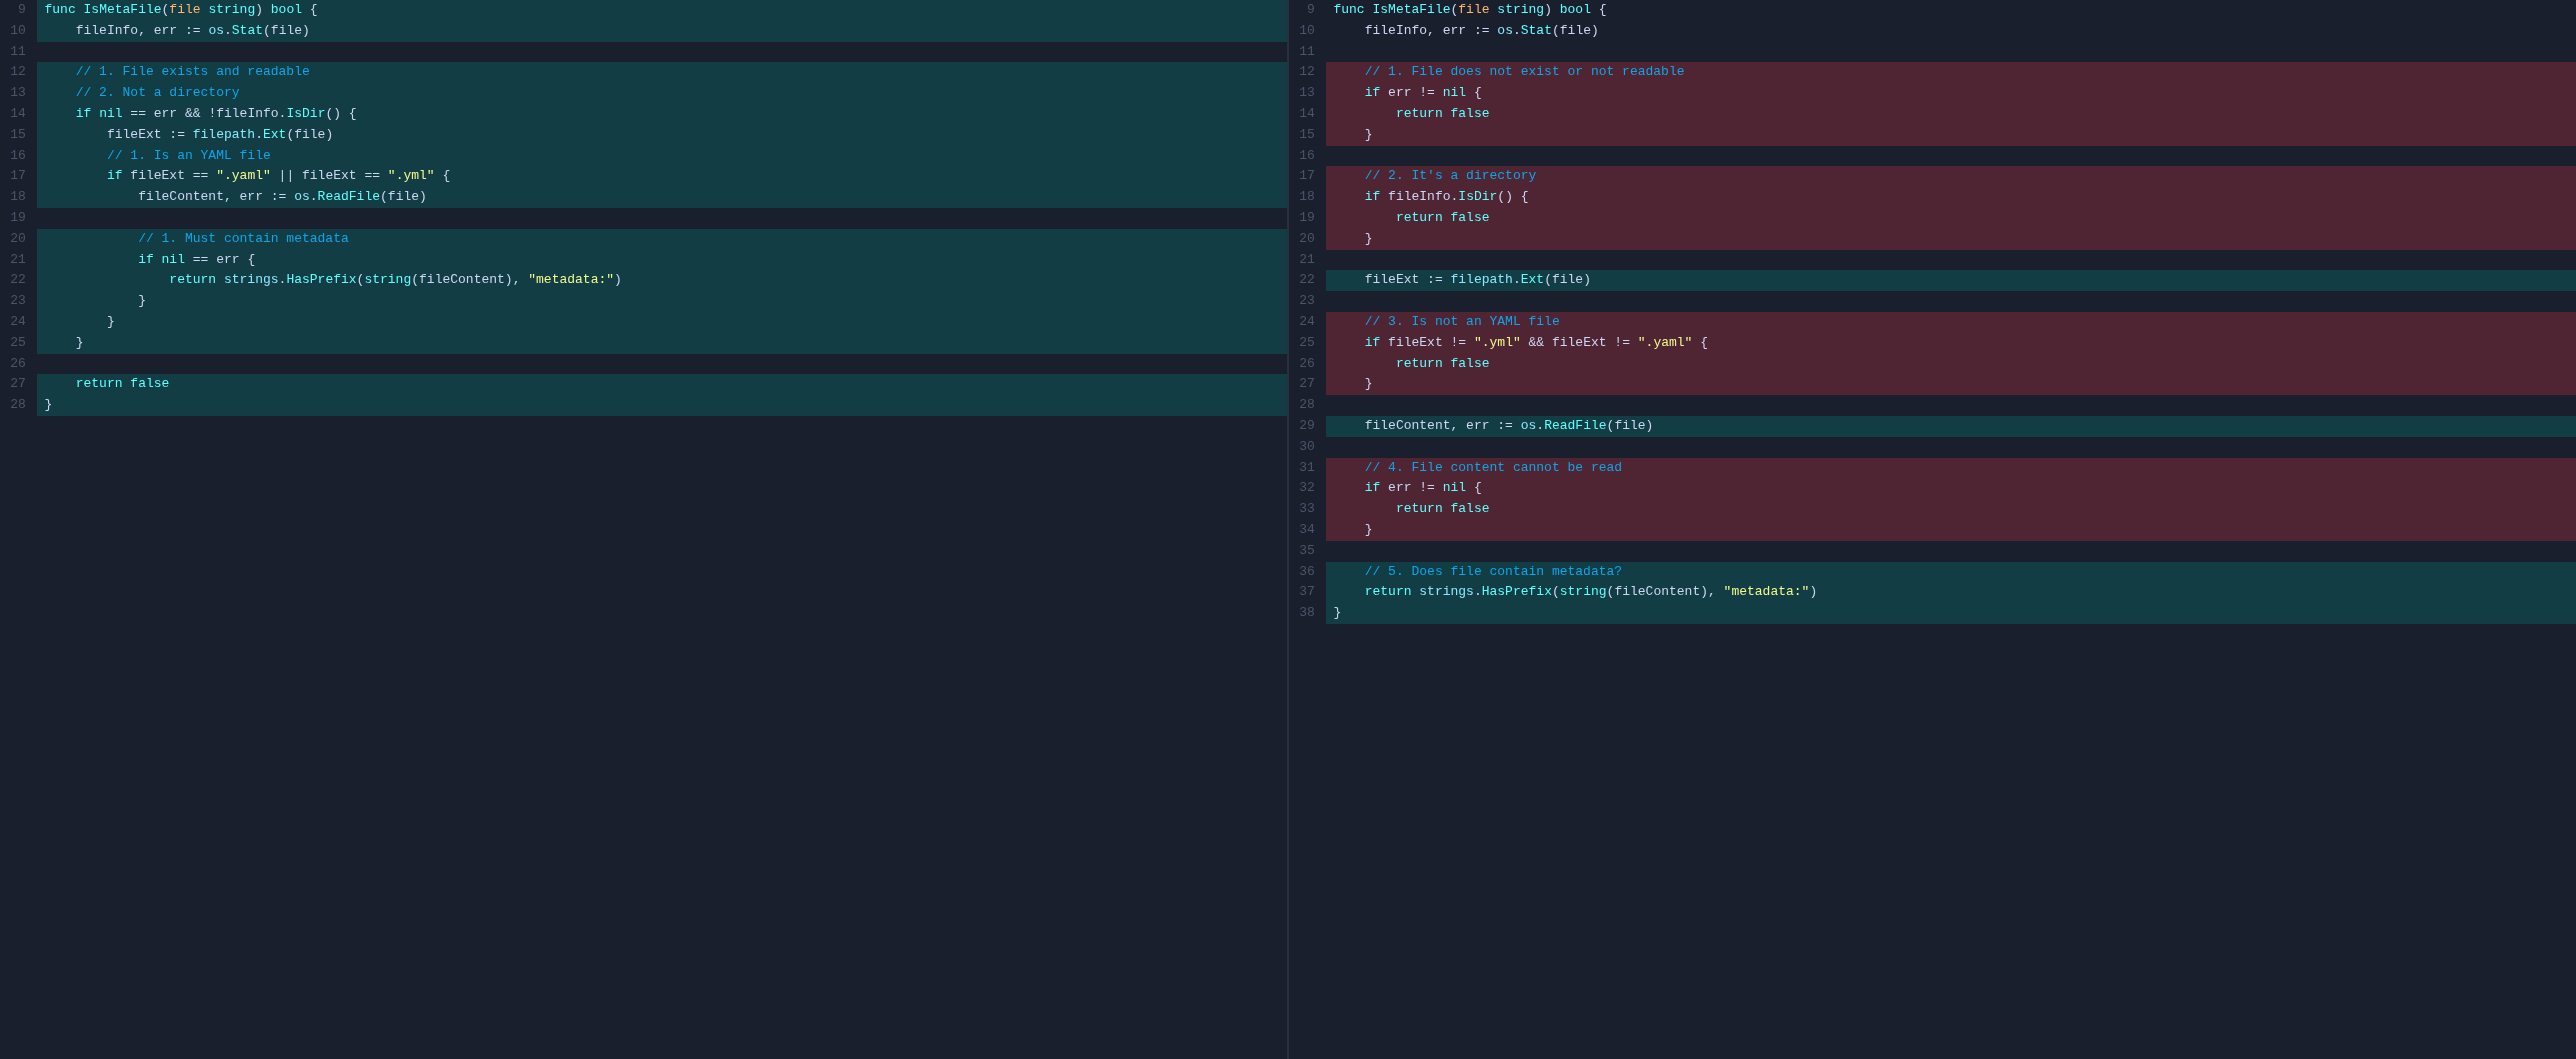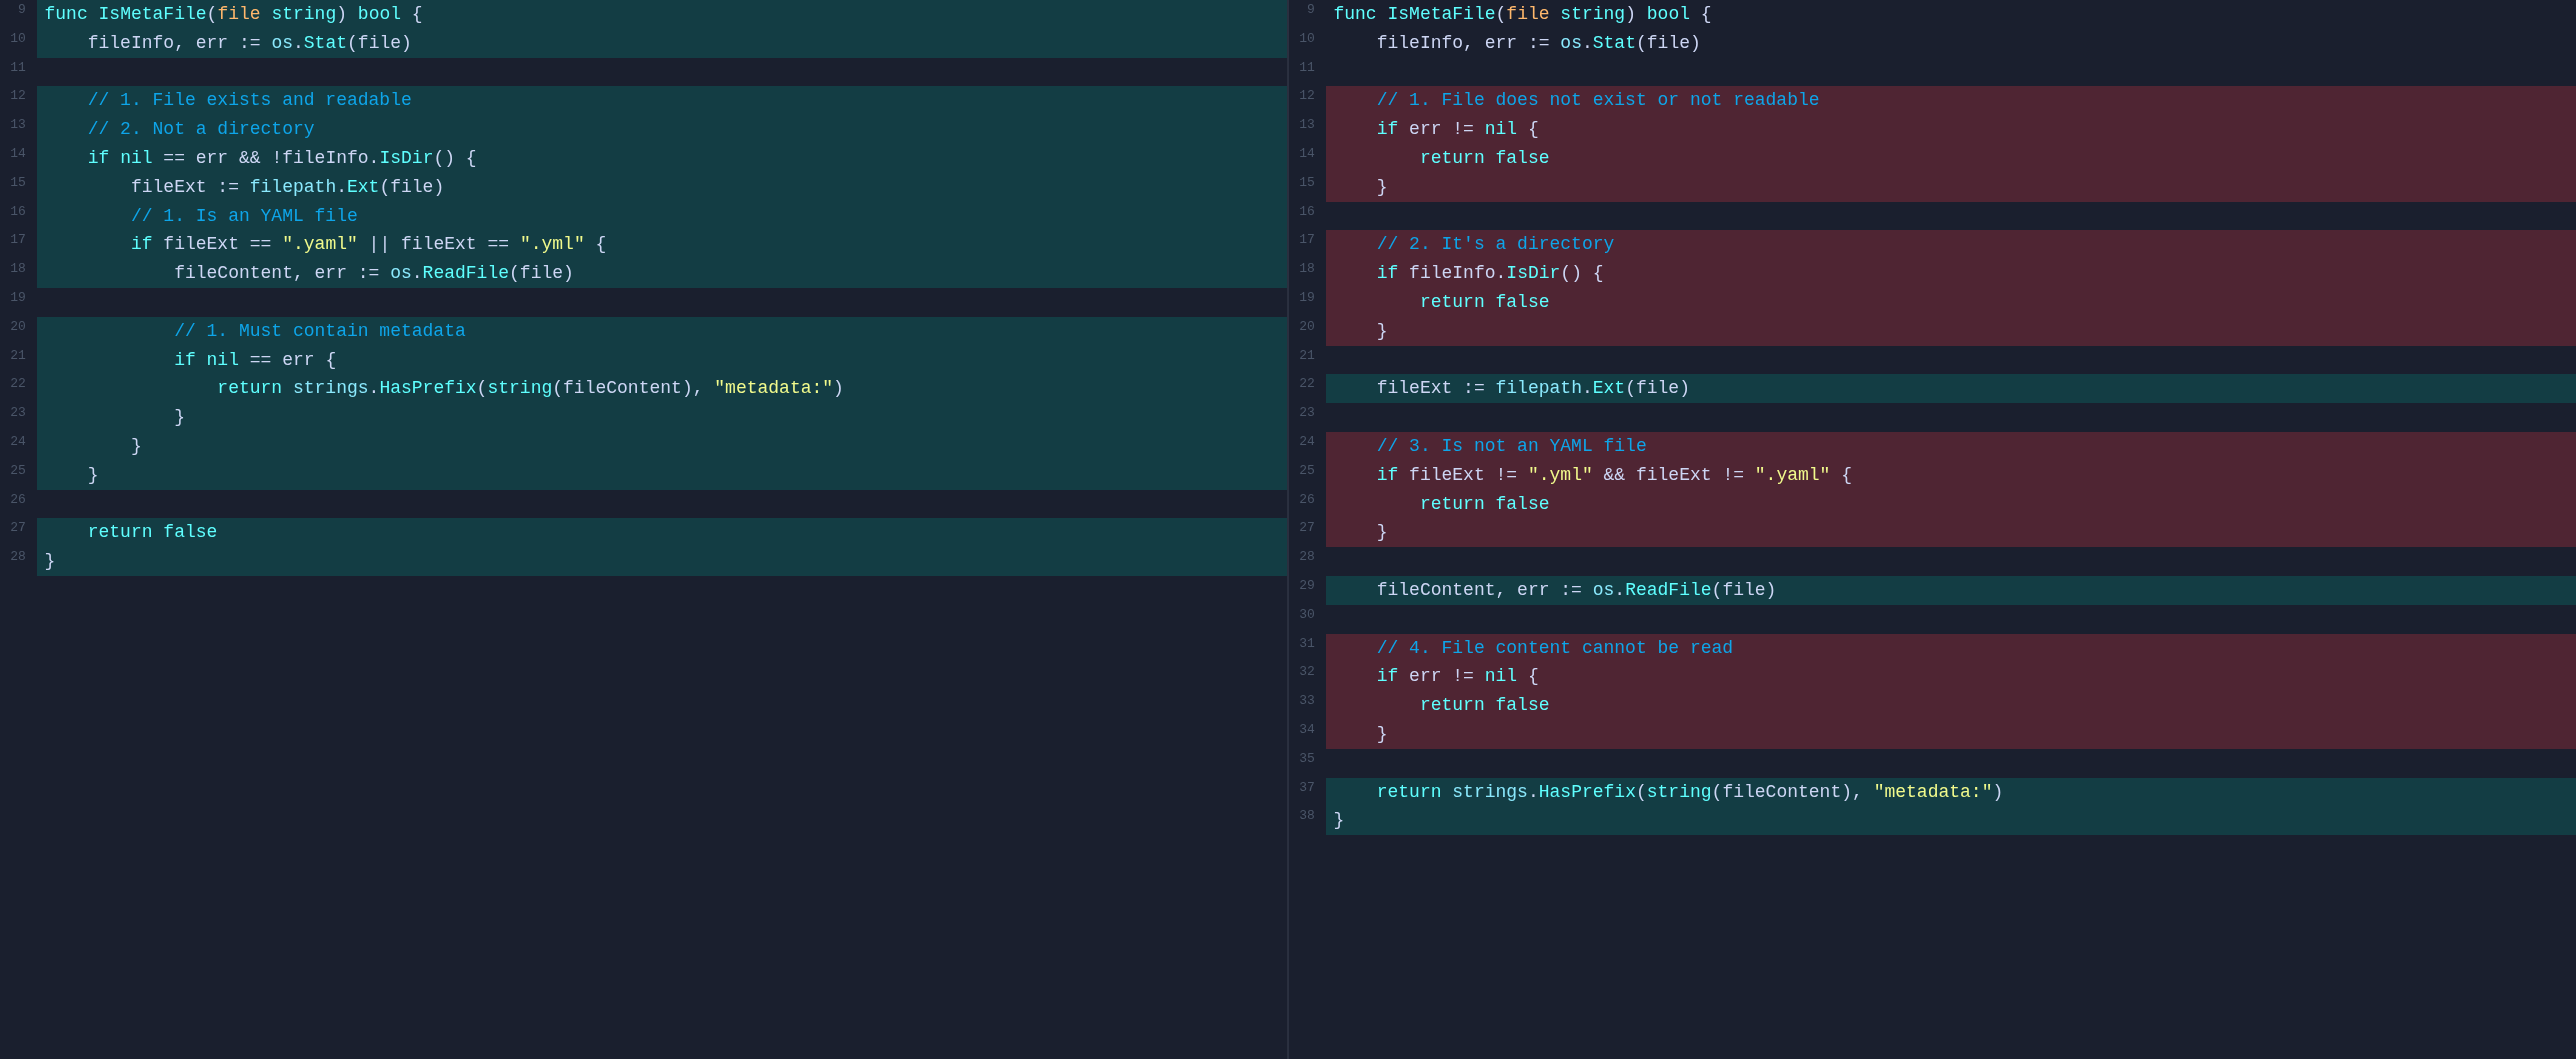--- a/index.html
+++ b/index.html
@@ -34,21 +34,21 @@
       padding: 0 11.2px 0 7.5px;
       color: #4a5568;
       user-select: none;
       font-size: 13px;
       vertical-align: top;
     }
     .line-code {
       padding: 0 7.5px;
       white-space: pre;
       color: #cdd6f4;
-      font-size: 18px;
+      font-size: 13px;
       vertical-align: top;
       font-family: Liberation Mono, monospace;
     }
 
     
     .hl-teal { background-color: rgba(0, 150, 136, 0.25); }
     .hl-red { background-color: rgba(180, 50, 60, 0.35); margin-top: 17px; }
 
     
     .kw { color: #5fffff; }         
@@ -264,20 +264,24 @@
       </tr>
       <tr>
         <td class="line-num">34</td>
         <td class="line-code hl-red">    <span class="punc">}</span></td>
       </tr>
       <tr>
         <td class="line-num">35</td>
         <td class="line-code"> </td>
       </tr>
       <tr>
+        <td class="line-num">36</td>
+        <td class="line-code hl-teal">    <span class="cmt">// 5. Does file contain metadata?</span></td>
+      </tr>
+      <tr>
         <td class="line-num">37</td>
         <td class="line-code hl-teal">    <span class="kw">return</span> <span class="pkg">strings</span>.<span class="fn">HasPrefix</span>(<span class="type">string</span>(<span class="var">fileContent</span>), <span class="str">"metadata:"</span>)</td>
       </tr>
       <tr>
         <td class="line-num">38</td>
         <td class="line-code hl-teal"><span class="punc">}</span></td>
       </tr>
     </tbody>
   </table>
 </div>

